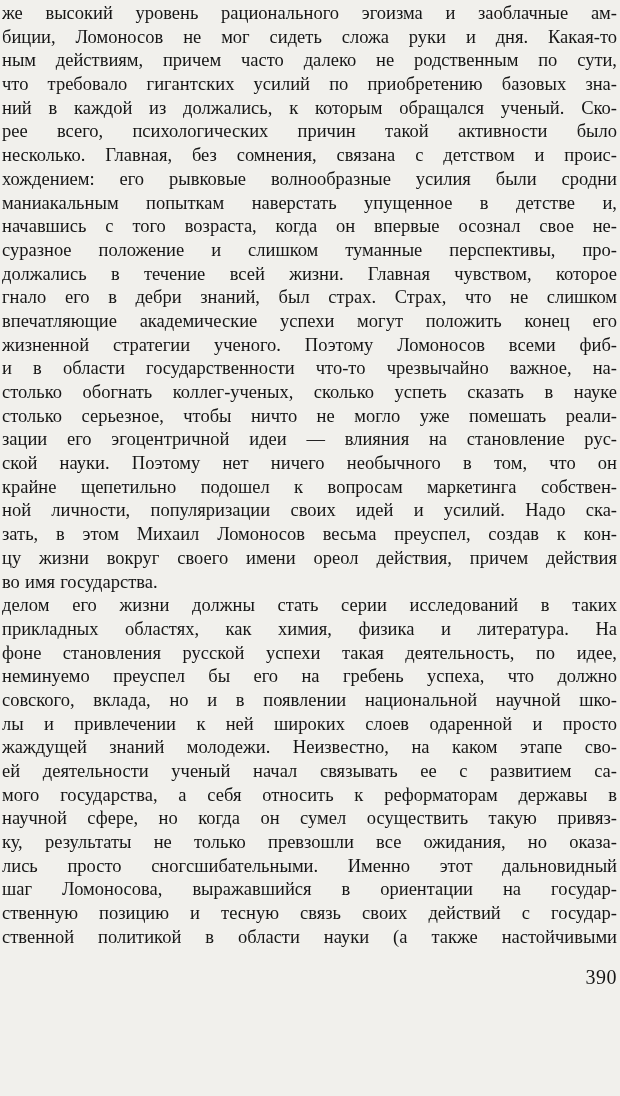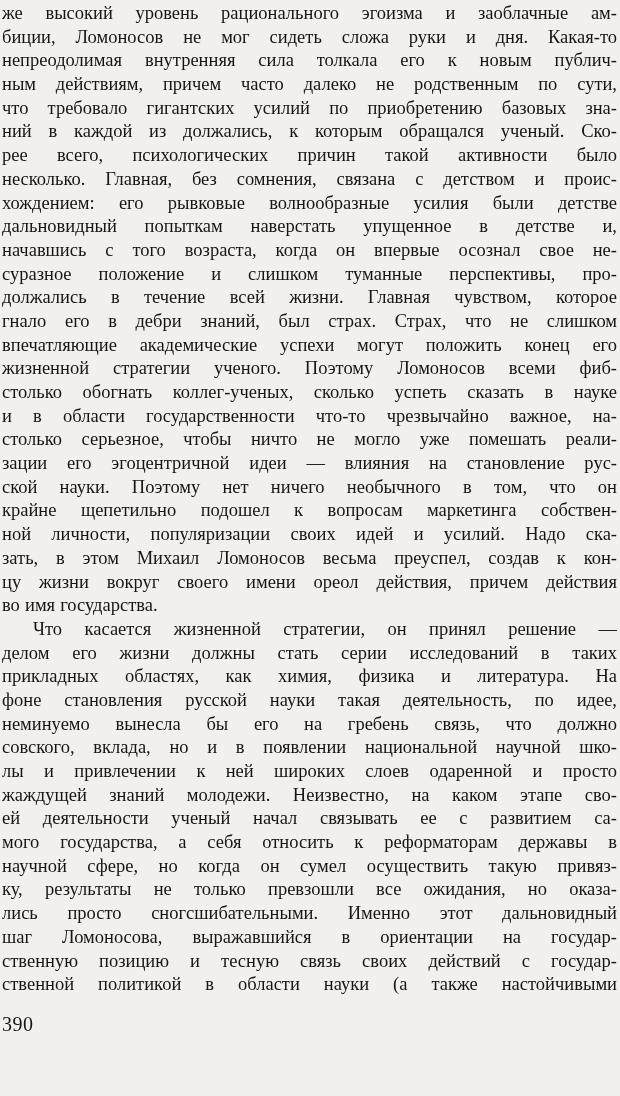--- a/index.html
+++ b/index.html
@@ -33,62 +33,60 @@
   }
   .line.lastline {
     text-align: right;
     text-align-last: left;
   }
   .line.indent {
     text-indent: 31px;
   }
   .page-number {
     margin-top: 16px;
-    text-align: left;
+    text-align: right;
     font-size: 20px;
     letter-spacing: 0.5px;
     color: #161616;
   }
 </style>
 </head>
 <body>
 
 <div class="page">
   <div class="text-block" id="text-block">
       <div class="line">же высокий уровень рационального эгоизма и заоблачные ам-</div>
       <div class="line">биции, Ломоносов не мог сидеть сложа руки и дня. Какая-то</div>
-      <div class="line">непреодолимая внутренняя сила толкала его к новым публич-</div>
       <div class="line">ным действиям, причем часто далеко не родственным по сути,</div>
       <div class="line">что требовало гигантских усилий по приобретению базовых зна-</div>
       <div class="line">ний в каждой из должались, к которым обращался ученый. Ско-</div>
       <div class="line">рее всего, психологических причин такой активности было</div>
       <div class="line">несколько. Главная, без сомнения, связана с детством и проис-</div>
-      <div class="line">хождением: его рывковые волнообразные усилия были детстве</div>
-      <div class="line">дальновидный попыткам наверстать упущенное в детстве и,</div>
+      <div class="line">хождением: его рывковые волнообразные усилия были сродни</div>
+      <div class="line">маниакальным попыткам наверстать упущенное в детстве и,</div>
       <div class="line">начавшись с того возраста, когда он впервые осознал свое не-</div>
       <div class="line">суразное положение и слишком туманные перспективы, про-</div>
       <div class="line">должались в течение всей жизни. Главная чувством, которое</div>
       <div class="line">гнало его в дебри знаний, был страх. Страх, что не слишком</div>
       <div class="line">впечатляющие академические успехи могут положить конец его</div>
       <div class="line">жизненной стратегии ученого. Поэтому Ломоносов всеми фиб-</div>
+      <div class="line">и в области государственности что-то чрезвычайно важное, на-</div>
       <div class="line">столько обогнать коллег-ученых, сколько успеть сказать в науке</div>
-      <div class="line">и в области государственности что-то чрезвычайно важное, на-</div>
       <div class="line">столько серьезное, чтобы ничто не могло уже помешать реали-</div>
       <div class="line">зации его эгоцентричной идеи — влияния на становление рус-</div>
       <div class="line">ской науки. Поэтому нет ничего необычного в том, что он</div>
       <div class="line">крайне щепетильно подошел к вопросам маркетинга собствен-</div>
       <div class="line">ной личности, популяризации своих идей и усилий. Надо ска-</div>
       <div class="line">зать, в этом Михаил Ломоносов весьма преуспел, создав к кон-</div>
       <div class="line">цу жизни вокруг своего имени ореол действия, причем действия</div>
       <div class="line lastline">во имя государства.</div>
-      <div class="line indent">Что касается жизненной стратегии, он принял решение —</div>
       <div class="line">делом его жизни должны стать серии исследований в таких</div>
       <div class="line">прикладных областях, как химия, физика и литература. На</div>
-      <div class="line">фоне становления русской науки такая деятельность, по идее,</div>
-      <div class="line">неминуемо вынесла бы его на гребень связь, что должно</div>
+      <div class="line">фоне становления русской успехи такая деятельность, по идее,</div>
+      <div class="line">неминуемо преуспел бы его на гребень успеха, что должно</div>
       <div class="line">совского, вклада, но и в появлении национальной научной шко-</div>
       <div class="line">лы и привлечении к ней широких слоев одаренной и просто</div>
       <div class="line">жаждущей знаний молодежи. Неизвестно, на каком этапе сво-</div>
       <div class="line">ей деятельности ученый начал связывать ее с развитием са-</div>
       <div class="line">мого государства, а себя относить к реформаторам державы в</div>
       <div class="line">научной сфере, но когда он сумел осуществить такую привяз-</div>
       <div class="line">ку, результаты не только превзошли все ожидания, но оказа-</div>
       <div class="line">лись просто сногсшибательными. Именно этот дальновидный</div>
       <div class="line">шаг Ломоносова, выражавшийся в ориентации на государ-</div>
       <div class="line">ственную позицию и тесную связь своих действий с государ-</div>

